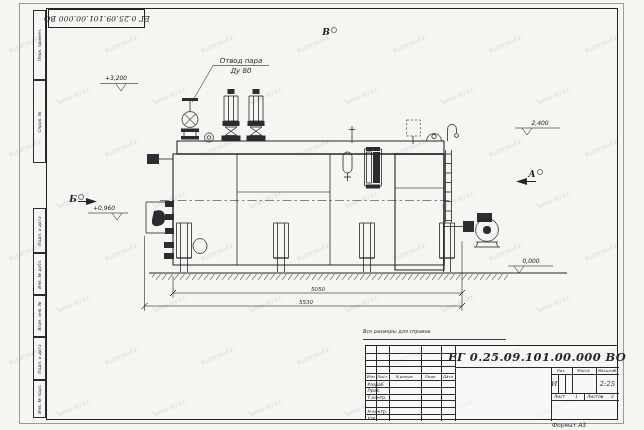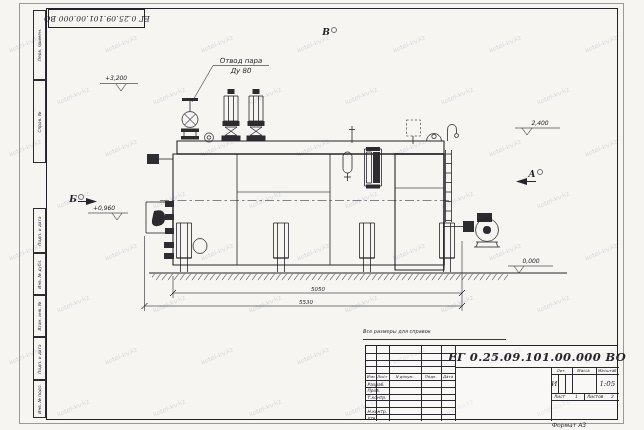--- a/index.html
+++ b/index.html
@@ -399,21 +399,21 @@
   <div class="lt" style="left:1.5px;top:42.3px;font:italic 4.4px 'DejaVu Sans',sans-serif">Пров.</div>
   <div class="lt" style="left:1.5px;top:49.1px;font:italic 4.4px 'DejaVu Sans',sans-serif">Т.контр.</div>
   <div class="lt" style="left:1.5px;top:62.7px;font:italic 4.4px 'DejaVu Sans',sans-serif">Н.контр.</div>
   <div class="lt" style="left:1.5px;top:69.5px;font:italic 4.4px 'DejaVu Sans',sans-serif">Утв.</div>
 
 
   <div class="lt flexc" style="left:185px;top:21px;width:20.5px;height:7px;font:italic 3.9px 'DejaVu Sans',sans-serif">Лит.</div>
   <div class="lt flexc" style="left:205.5px;top:21px;width:24px;height:7px;font:italic 3.9px 'DejaVu Sans',sans-serif">Масса</div>
   <div class="lt flexc" style="left:229.5px;top:21px;width:23.5px;height:7px;font:italic 3.9px 'DejaVu Sans',sans-serif">Масштаб</div>
   <div class="lt flexc" style="left:185px;top:28px;width:6.8px;height:19px;font:italic 7px 'DejaVu Serif',serif">И</div>
-  <div class="lt flexc" style="left:229.5px;top:28px;width:23.5px;height:19px;font:italic 7px 'DejaVu Serif',serif">1:05</div>
+  <div class="lt flexc" style="left:229.5px;top:28px;width:23.5px;height:19px;font:italic 7px 'DejaVu Serif',serif">2:25</div>
 
   <div class="lt" style="left:188px;top:48.2px;font:italic 4.4px 'DejaVu Sans',sans-serif">Лист</div>
   <div class="lt" style="left:209px;top:48.2px;font:italic 4.4px 'DejaVu Sans',sans-serif">1</div>
   <div class="lt" style="left:221px;top:48.2px;font:italic 4.4px 'DejaVu Sans',sans-serif">Листов</div>
   <div class="lt" style="left:245px;top:48.2px;font:italic 4.4px 'DejaVu Sans',sans-serif">2</div>
 
 </div>
 
 <div class="fmt">Формат  А3</div>
 

